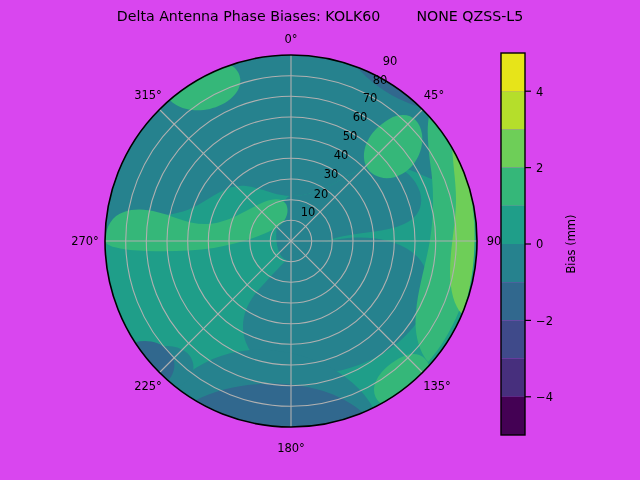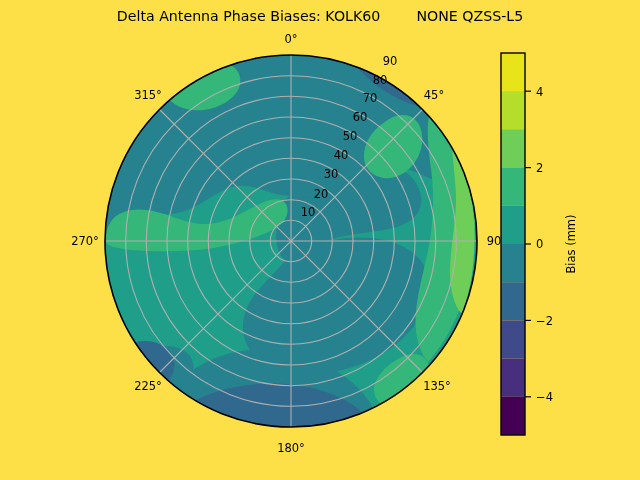--- a/index.html
+++ b/index.html
@@ -10,21 +10,21 @@
   body {
     width: 640px;
     height: 480px;
     overflow: hidden;
     font-family: "DejaVu Sans", sans-serif;
   }
   #figure {
     position: relative;
     width: 640px;
     height: 480px;
-    background: #fde047;
+    background: #d946ef;
   }
   .fig-title {
     position: absolute;
     left: 0;
     top: 8px;
     width: 640px;
     text-align: center;
     font-size: 14.2px;
     color: #000000;
     white-space: pre;

